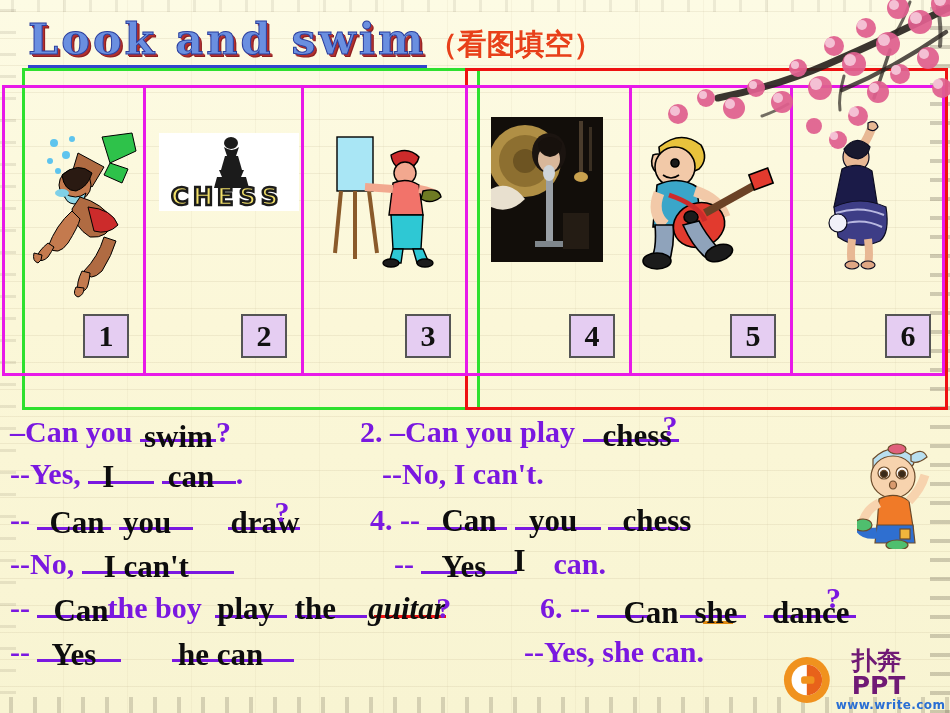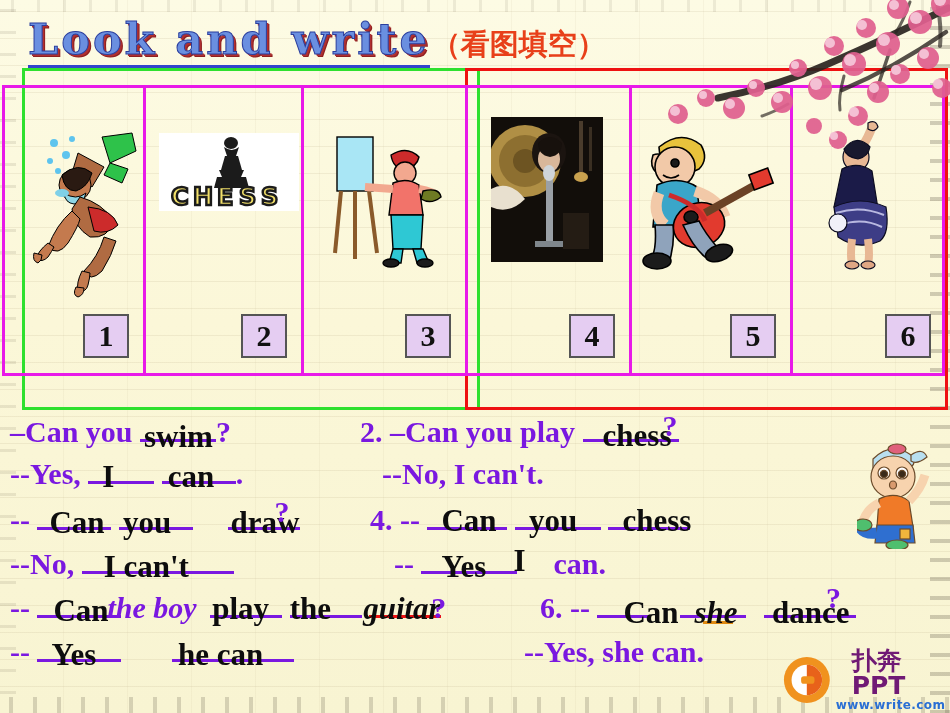--- a/index.html
+++ b/index.html
@@ -90,21 +90,21 @@
 </head>
 <body>
 
 <div id="paper"></div>
 <div id="edge-left"></div>
 <div id="edge-right"></div>
 <div id="edge-top"></div>
 <div id="edge-bottom"></div>
 
 <div id="title-wrap">
-  <span class="title-en">Look and write</span><span class="title-cn">（看图填空）</span>
+  <span class="title-en">Look and swim</span><span class="title-cn">（看图填空）</span>
 </div>
 
 <div id="grid-green"></div>
 <div id="grid-red"></div>
 <div id="grid-magenta"></div>
 
 <div class="vdiv" style="left:143px"></div>
 <div class="vdiv" style="left:301px"></div>
 <div class="vdiv" style="left:465px"></div>
 <div class="vdiv" style="left:629px"></div>
@@ -349,21 +349,21 @@
     <span class="q">--No,</span>
     <span class="blank" style="width:152px;position:relative;">
       <span class="ans" style="position:absolute;left:22px;top:-22px;font-size:31px;">I can't</span>
     </span>
   </div>
 
   <div class="pline" style="left:10px;top:186px;font-size:30px;">
     <span class="q">--</span>
     <span class="blank" style="width:84px;position:relative;">
       <span class="ans" style="position:absolute;left:16px;top:-22px;font-size:31px;">Can</span>
-    </span><span class="q" style="position:relative;left:-14px;font-style:italic;">the boy</span>
+    </span><span class="q" style="position:relative;left:-14px;">the boy</span>
     <span class="blank" style="width:72px;position:relative;left:-8px;">
       <span class="ans" style="position:absolute;left:2px;top:-24px;font-size:31px;">play</span>
     </span>
     <span class="blank" style="width:72px;position:relative;left:-8px;">
       <span class="ans" style="position:absolute;left:0px;top:-24px;font-size:31px;">the</span>
     </span>
     <span class="redline" style="width:72px;position:relative;left:-8px;font-style:italic;">
       <span class="ans" style="position:absolute;left:-6px;top:-24px;font-size:31px;">guitar</span>
     </span><span class="q" style="position:relative;left:-18px;top:0px;">?</span>
   </div>
@@ -410,21 +410,21 @@
     </span><span class="q" style="position:relative;left:11px;margin-left:25px;">can.</span>
   </div>
 
   <div class="pline" style="left:540px;top:186px;font-size:30px;">
     <span class="q">6.</span>
     <span class="q">--</span>
     <span class="blank" style="width:52px;position:relative;">
       <span class="ans" style="position:absolute;left:26px;top:-20px;font-size:31px;">Can</span>
     </span>
     <span class="orangeline" style="width:30px;position:relative;left:46px;top:6px;"></span>
-    <span class="blank" style="width:66px;position:relative;left:-14px;font-style:italic;">
+    <span class="blank" style="width:66px;position:relative;left:-14px;">
       <span class="ans" style="position:absolute;left:14px;top:-20px;font-size:31px;">she</span>
     </span>
     <span class="blank" style="width:92px;position:relative;left:-4px;">
       <span class="ans" style="position:absolute;left:8px;top:-20px;font-size:31px;">dance</span>
     </span><span class="q" style="position:relative;left:-34px;top:-10px;">?</span>
   </div>
 
   <div class="pline q" style="left:524px;top:230px;font-size:30px;">--Yes, she can.</div>
 </div>
 

